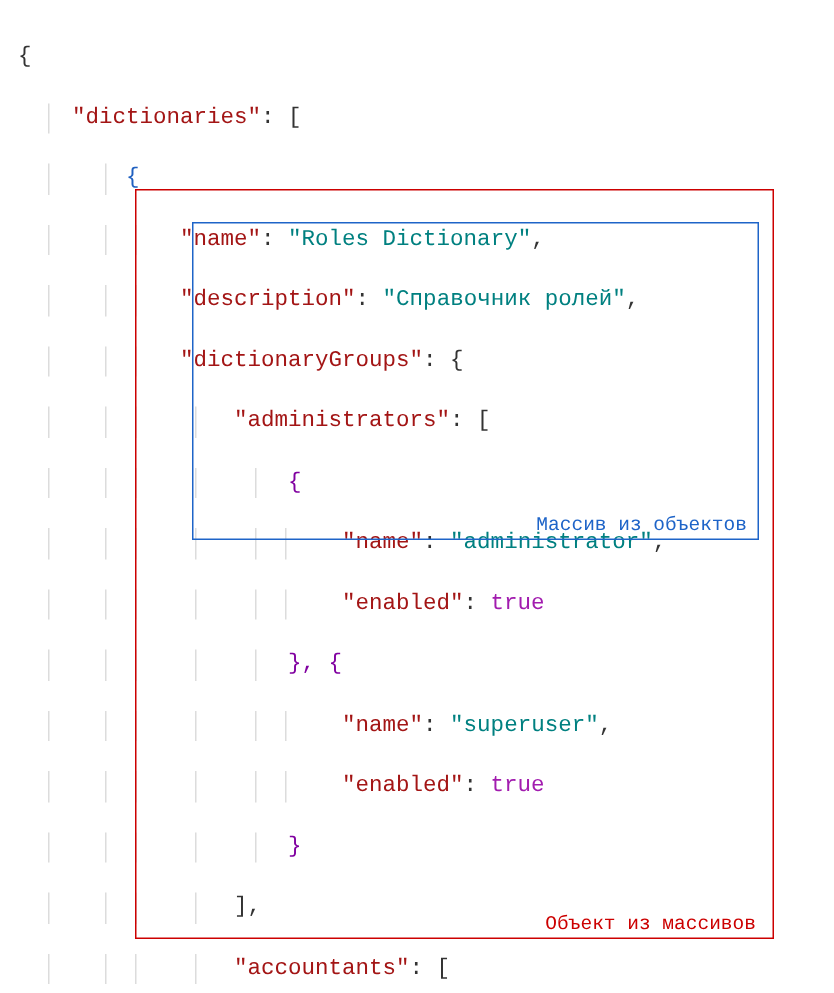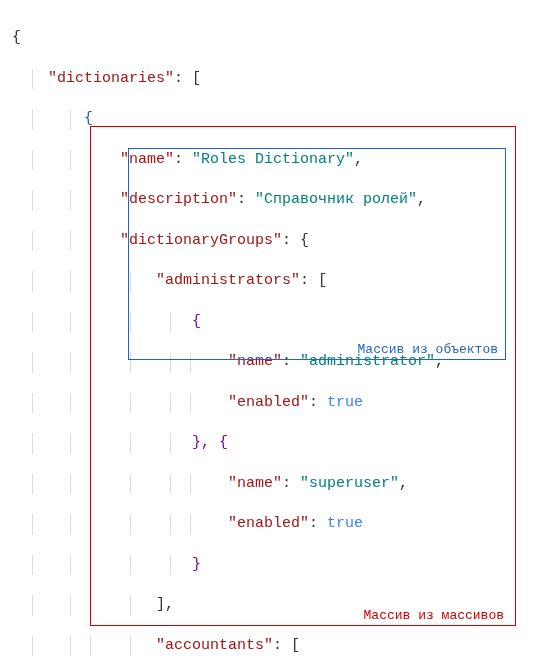--- a/index.html
+++ b/index.html
@@ -22,21 +22,21 @@
   .guide {
     position: absolute;
     top: 0;
     bottom: 0;
     width: 0;
     border-left: 1px solid #dcdcdc;
   }
   .key { color: #a31515; }
   .str { color: #008080; }
   .pun { color: #333333; }
-  .kw  { color: #3b82f6; }
+  .kw  { color: #a21caf; }
   .brace { color: #2060c0; }
   .brace2 { color: #8000a0; }
   .box-red {
     position: absolute;
     border: 1px solid #cc0000;
     pointer-events: none;
   }
   .box-blue {
     position: absolute;
     border: 1px solid #1e64c8;
@@ -86,13 +86,13 @@
 
 
 
 
 </div>
 
 <div class="box-red" style="left:90px;top:126px;width:424px;height:498px;"></div>
 <div class="box-blue" style="left:128px;top:148px;width:376px;height:210px;"></div>
 
 <div class="annot annot-blue" style="right:58px;top:341px;">Массив из объектов</div>
-<div class="annot annot-red" style="right:52px;top:607px;">Массив из массивов</div>
+<div class="annot annot-red" style="right:52px;top:607px;">Объект из массивов</div>
 
 </body></html>

